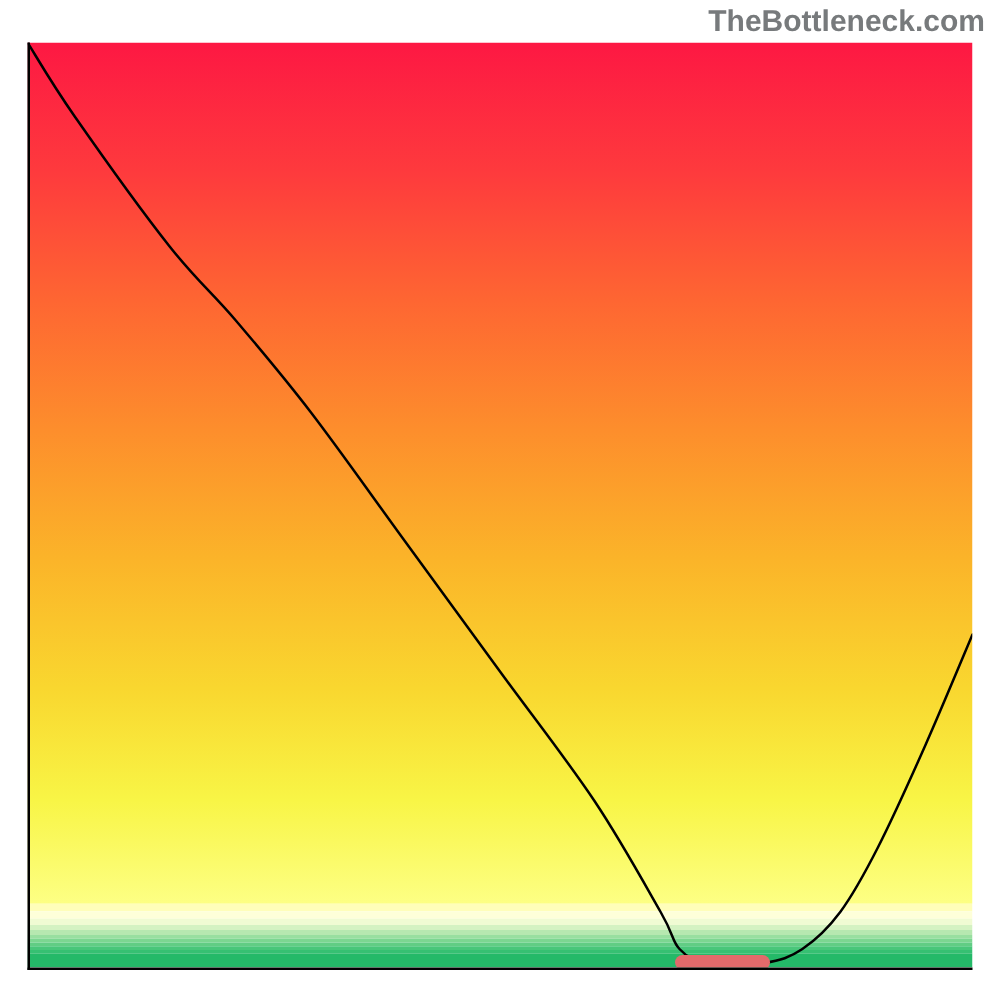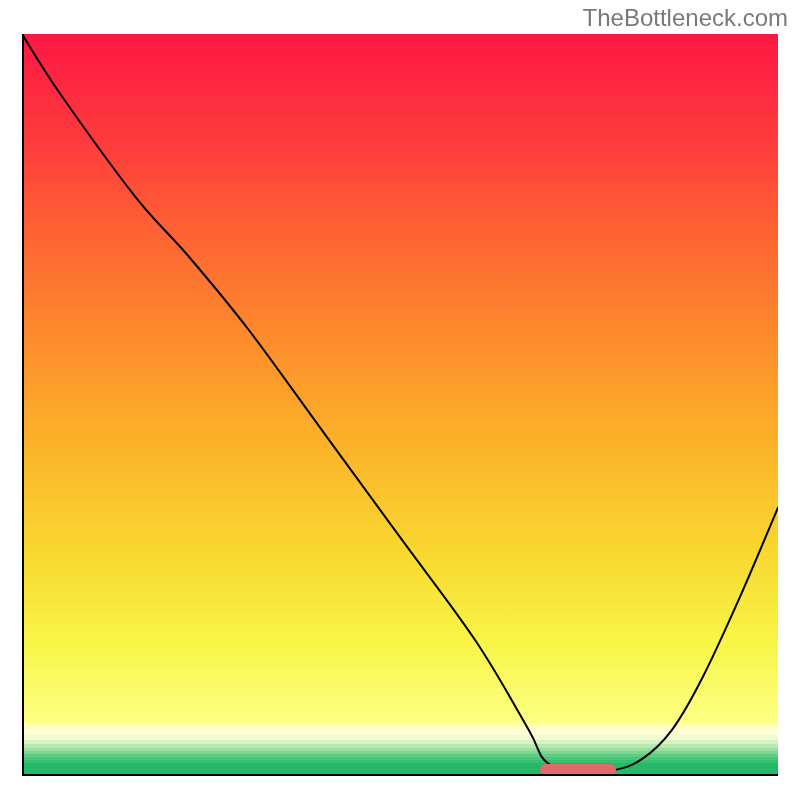--- a/index.html
+++ b/index.html
@@ -10,21 +10,21 @@
     background: #ffffff;
     font-family: Arial, Helvetica, sans-serif;
     overflow: hidden;
     position: relative;
   }
   .watermark {
     position: absolute;
     top: 4px;
     right: 12px;
     font-size: 24px;
-    font-weight: normal;
+    font-weight: bold;
     color: #777a7c;
     letter-spacing: 0px;
     z-index: 10;
   }
   .plot-wrap {
     position: absolute;
     top: 34px;
     left: 22px;
     width: 756px;
     height: 756px;

